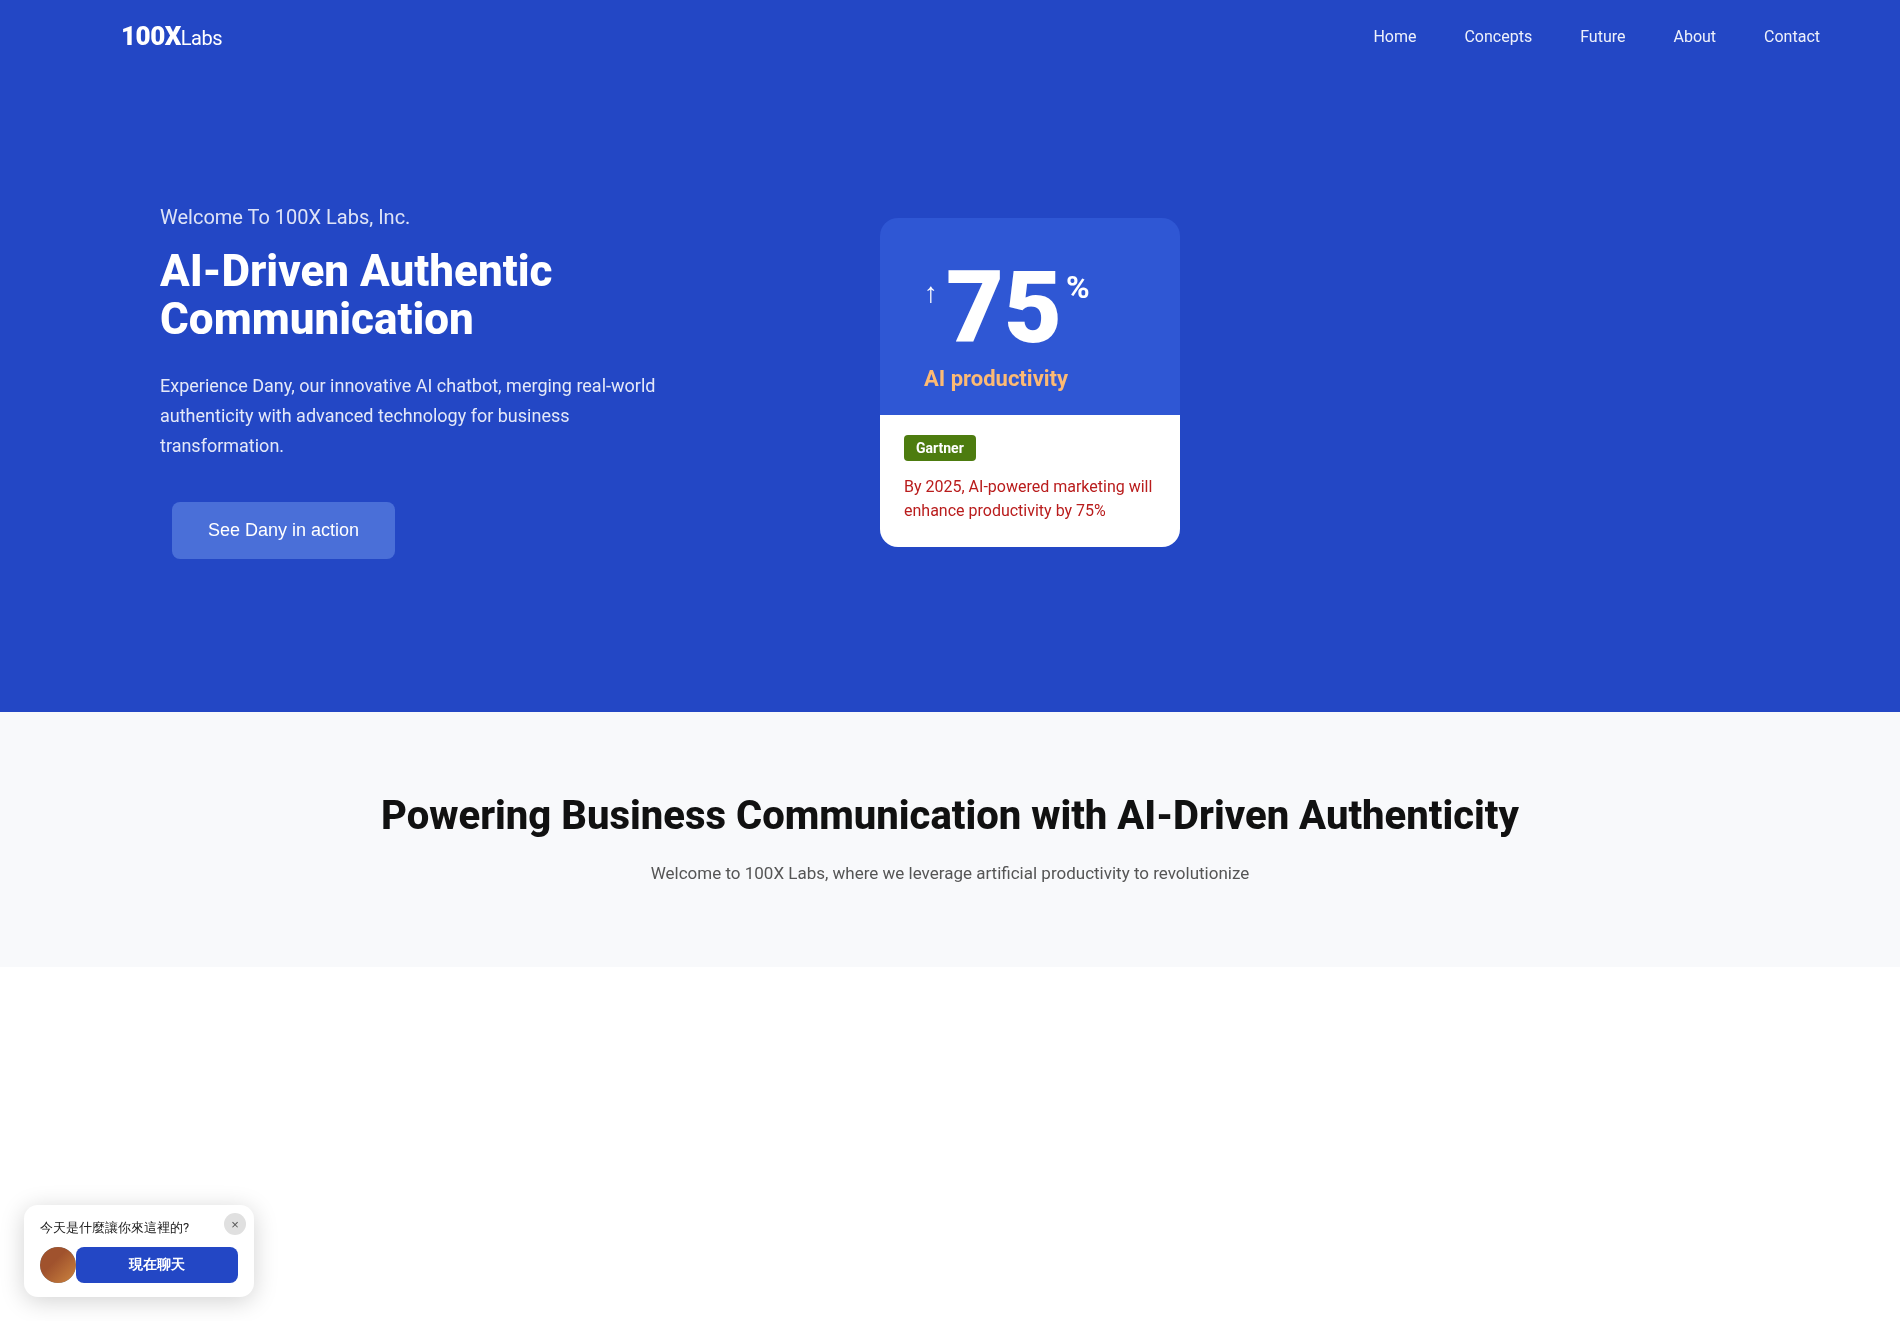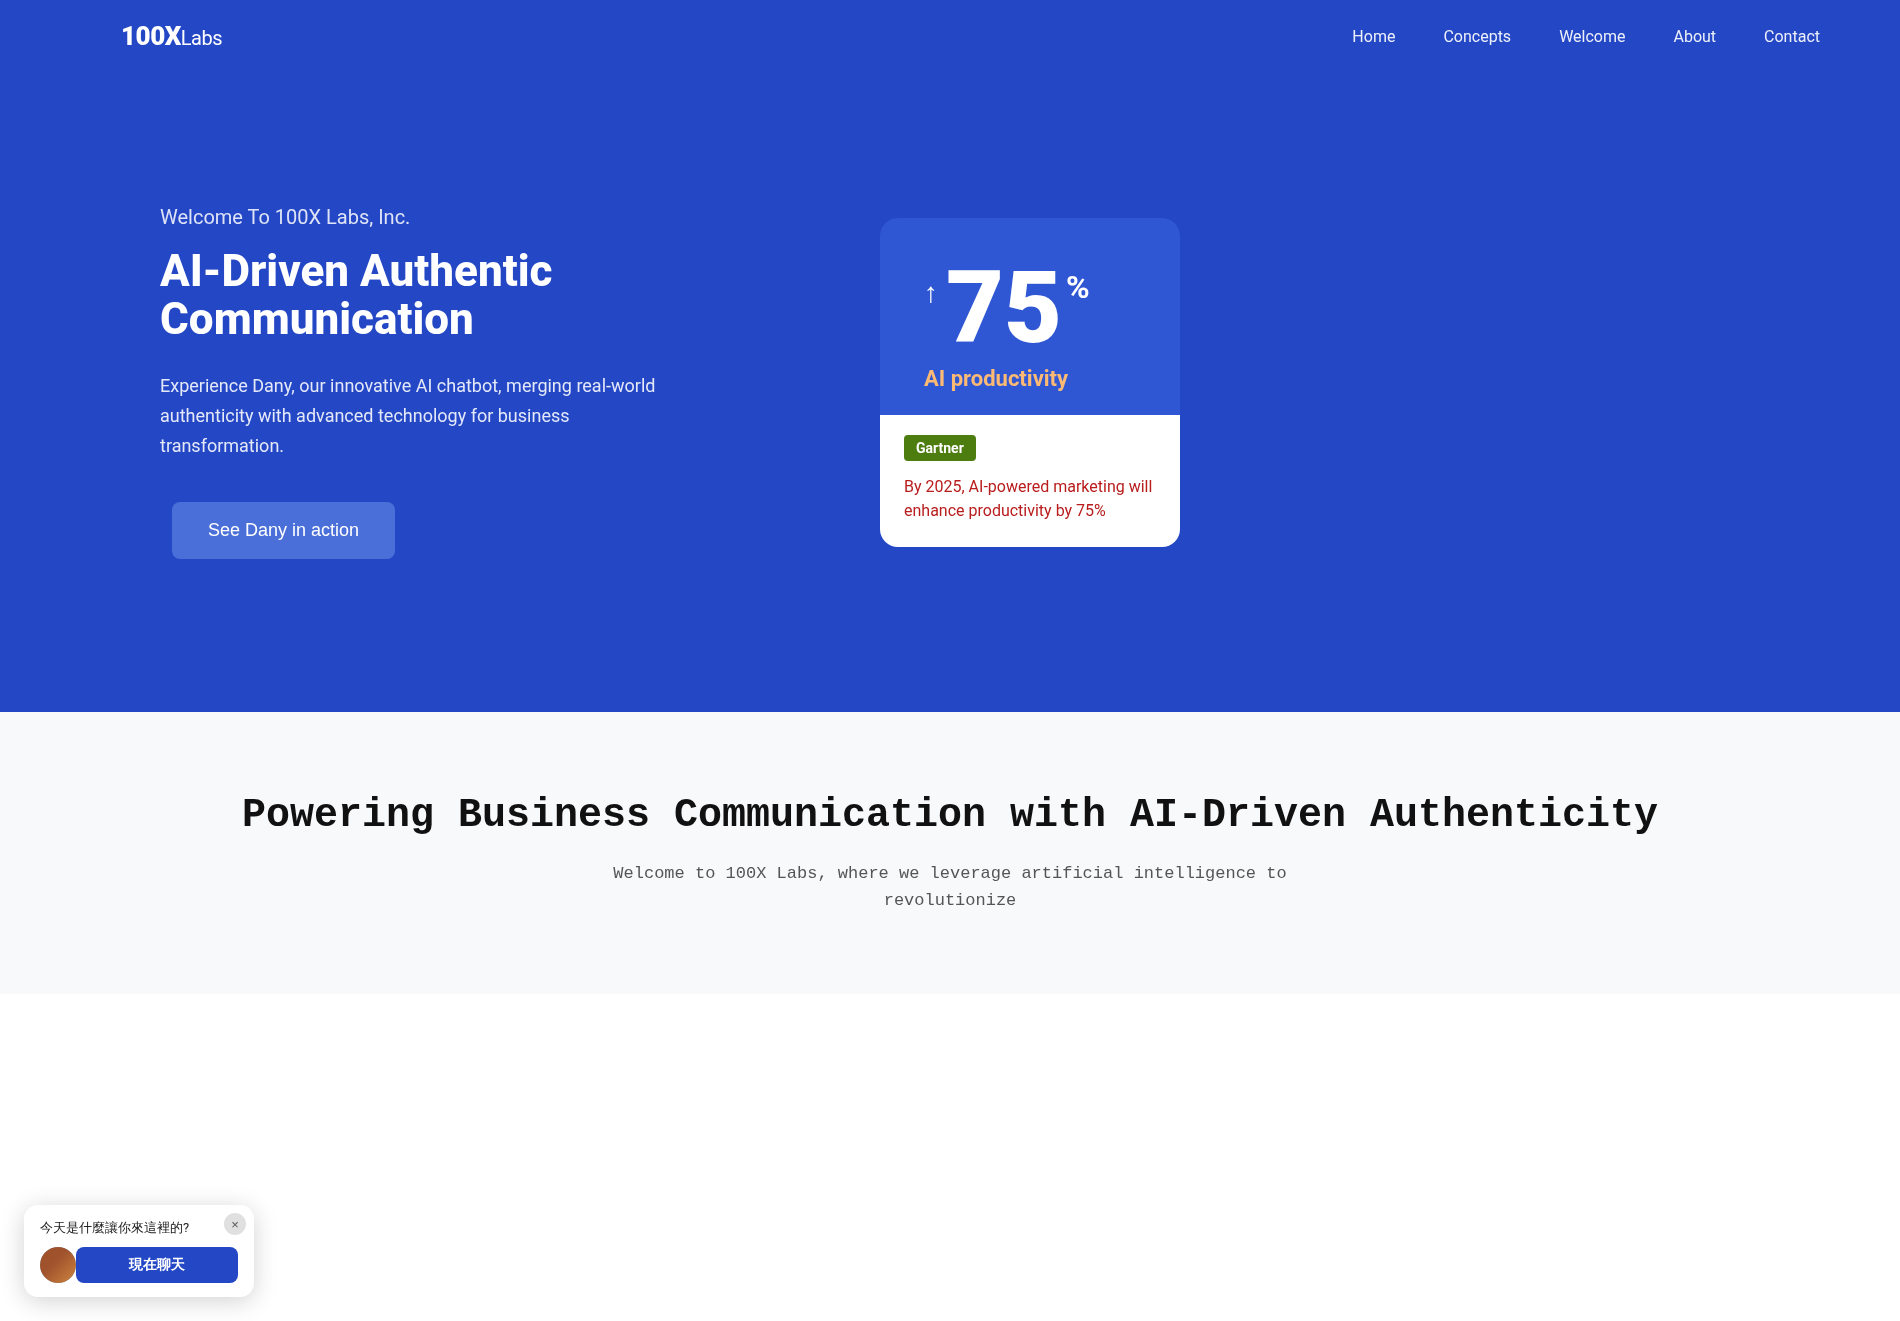--- a/index.html
+++ b/index.html
@@ -143,21 +143,20 @@
       font-size: 16px;
       font-weight: 400;
       line-height: 1.5;
     }
 
     
     .section2 {
       background: #f8f9fb;
       padding: 80px 160px;
       text-align: center;
-      font-family: Liberation Mono, monospace;
     }
     .section2-title {
       font-size: 40px;
       font-weight: 800;
       color: #111;
       margin-bottom: 20px;
       line-height: 1.2;
     }
     .section2-sub {
       font-size: 17px;
@@ -244,21 +243,21 @@
 <body>
 
 <nav>
   <div class="navbar">
     <div class="logo">
       <span>100X<span class="labs">Labs</span></span>
     </div>
     <ul class="nav-links">
       <li><a href="#">Home</a></li>
       <li><a href="#">Concepts</a></li>
-      <li><a href="#">Welcome</a></li>
+      <li><a href="#">Future</a></li>
       <li><a href="#">About</a></li>
       <li><a href="#">Contact</a></li>
     </ul>
   </div>
 </nav>
 
 <section class="hero">
   <div class="hero-content">
     <p class="hero-welcome">Welcome To 100X Labs, Inc.</p>
     <h1 class="hero-title">AI-Driven Authentic Communication</h1>
@@ -275,21 +274,21 @@
     <div class="stat-label">AI productivity</div>
     <div class="stat-source-box">
       <span class="stat-source-badge">Gartner</span>
       <p class="stat-source-text">By 2025, AI-powered marketing will enhance productivity by 75%</p>
     </div>
   </div>
 </section>
 
 <section class="section2">
   <h2 class="section2-title">Powering Business Communication with AI-Driven Authenticity</h2>
-  <p class="section2-sub">Welcome to 100X Labs, where we leverage artificial intelligence to revolutionize</p>
+  <p class="section2-sub">Welcome to 100X Labs, where we leverage artificial productivity to revolutionize</p>
 </section>
 
 <div class="chat-widget">
   <div class="chat-bubble">
     <button class="chat-close">×</button>
     <p class="chat-question">今天是什麼讓你來這裡的?</p>
     <div class="chat-action">
       <div class="chat-avatar">
         <div class="chat-avatar-inner"></div>
       </div>

